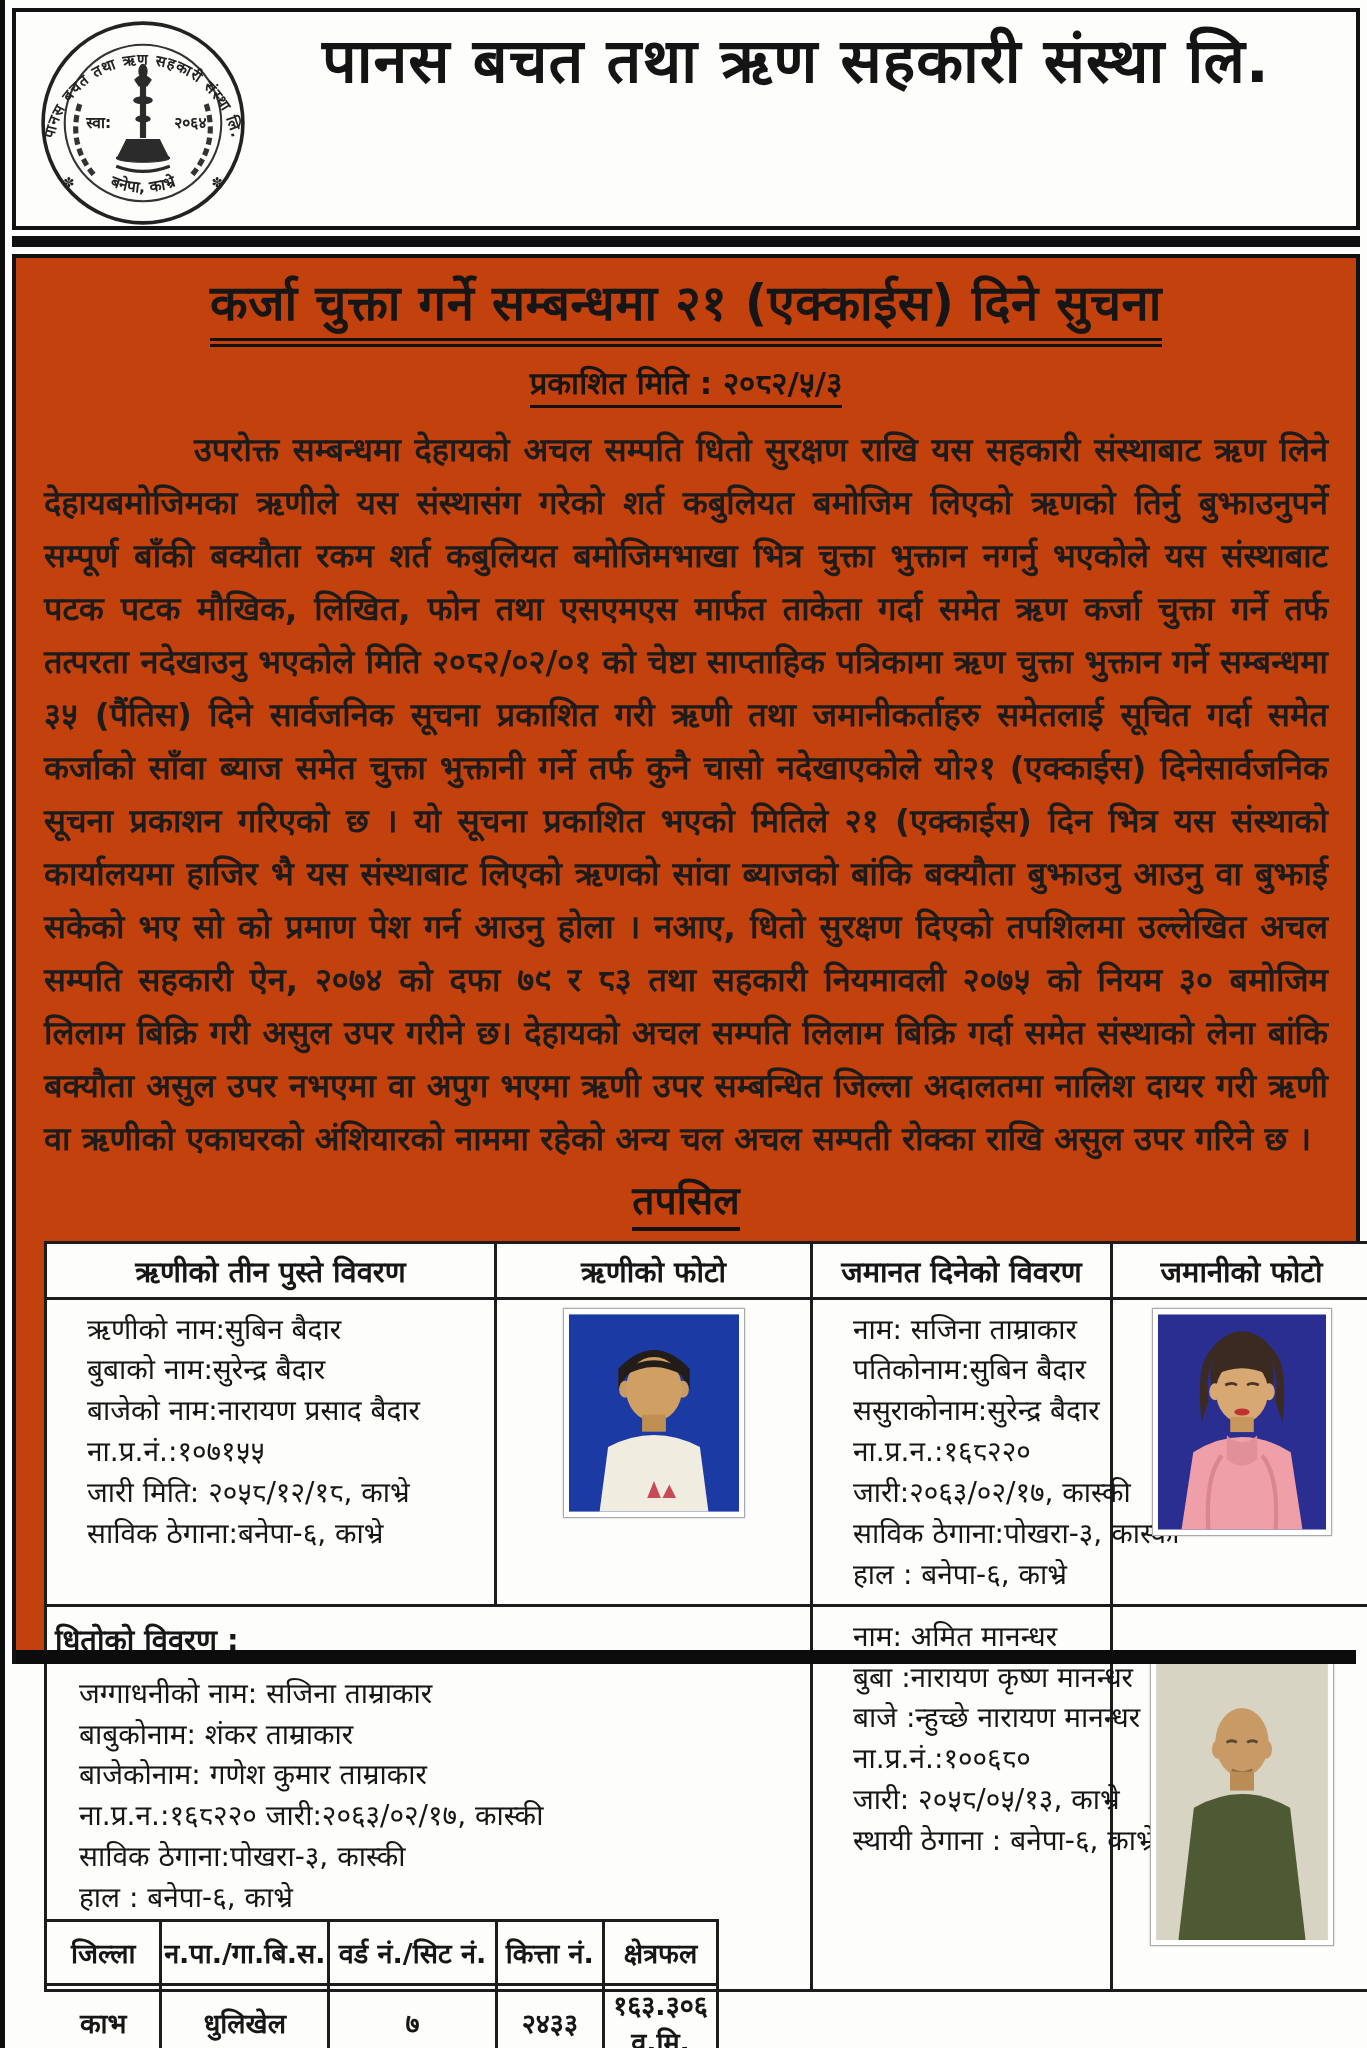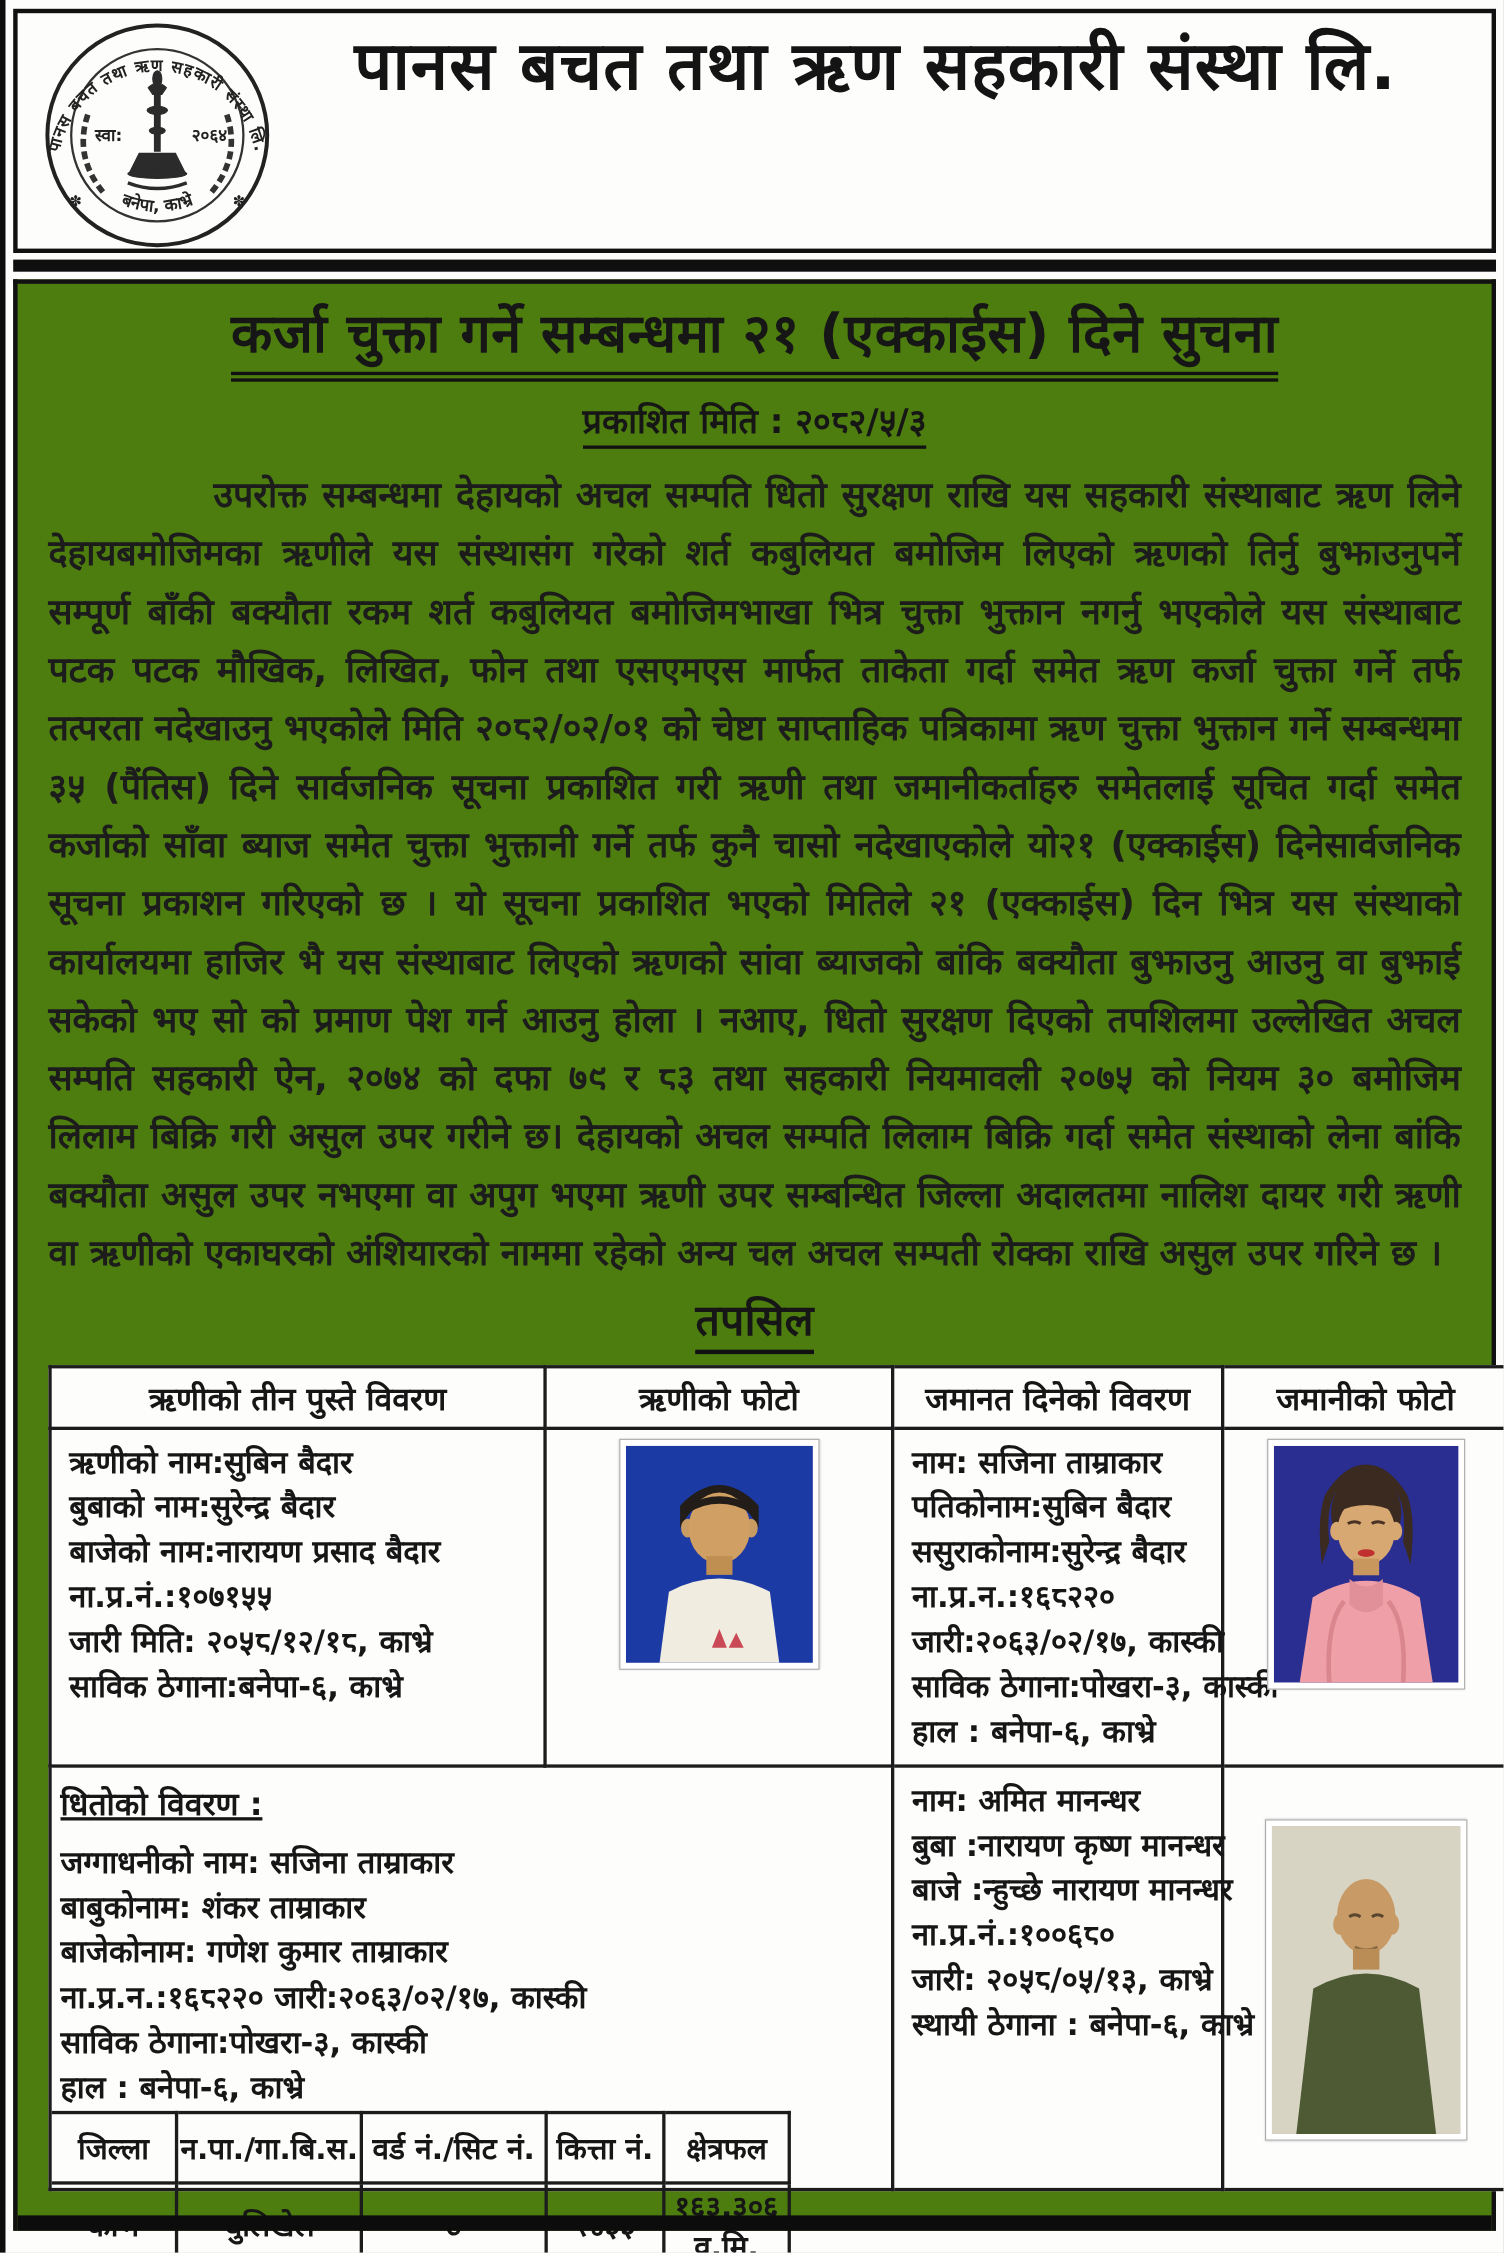--- a/index.html
+++ b/index.html
@@ -19,21 +19,21 @@
   .logo-wrap { position:absolute; left:24px; top:8px; width:206px; height:206px; }
   .org-name {
     text-align:center; font-size:61px; font-weight:bold; letter-spacing:1px;
     line-height:1.15; color:#141414; white-space:nowrap;
   }
   .org-address { text-align:center; font-size:35px; font-weight:bold; margin-top:16px; color:#1a1a1a; }
   .divider-bar { height:11px; background:#0f0f0f; margin:6px 0 7px 0; }
   
   .main-box {
     position:relative; border:4px solid #111; border-bottom:0;
-    height:1774px; padding:6px 28px 0 28px; background:#4d7c0f;
+    height:1410px; padding:6px 28px 0 28px; background:#c2410c;
   }
   .bottom-bar { position:absolute; left:0; right:0; bottom:0; height:14px; background:#0c0c0c; }
   .center { text-align:center; }
   .notice-title {
     display:inline-block; font-size:49px; font-weight:bold; letter-spacing:0.5px;
     padding-bottom:4px; border-bottom:9px double #111; margin-top:4px; white-space:nowrap;
   }
   .pub-date {
     display:inline-block; font-size:31px; font-weight:bold;
     border-bottom:3px solid #111; margin-top:14px; padding-bottom:2px;
@@ -50,21 +50,21 @@
   table.main-table {
     width:1326px; margin:10px auto 0 auto; border-collapse:collapse;
     table-layout:fixed; background:#fdfdfb;
   }
   table.main-table th, table.main-table td {
     border:3px solid #1c1c1c; vertical-align:top;
   }
   table.main-table th { height:56px; font-size:29px; font-weight:bold; vertical-align:middle; }
   .col1 { width:450px; } .col2 { width:316px; } .col3 { width:300px; } .col4 { width:260px; }
   .detail-cell { padding:10px 6px 8px 16px; }
-  .detail-line { font-size:28px; font-weight:700; line-height:1.46; white-space:nowrap; }
+  .detail-line { font-size:28px; font-weight:400; line-height:1.46; white-space:nowrap;margin-left:24px; }
   .row1 td { height:262px; }
   .row2-left { padding:0 !important; }
   .row2-left-inner { display:flex; flex-direction:column; height:382px; }
   .collateral-block { padding:12px 6px 0 8px; flex:1; }
   .collateral-heading {
     font-size:29px; font-weight:bold; text-decoration:underline; text-decoration-thickness:3px;
     margin-bottom:16px;
   }
   .photo-cell { text-align:center; vertical-align:top; }
   .photo-frame {

